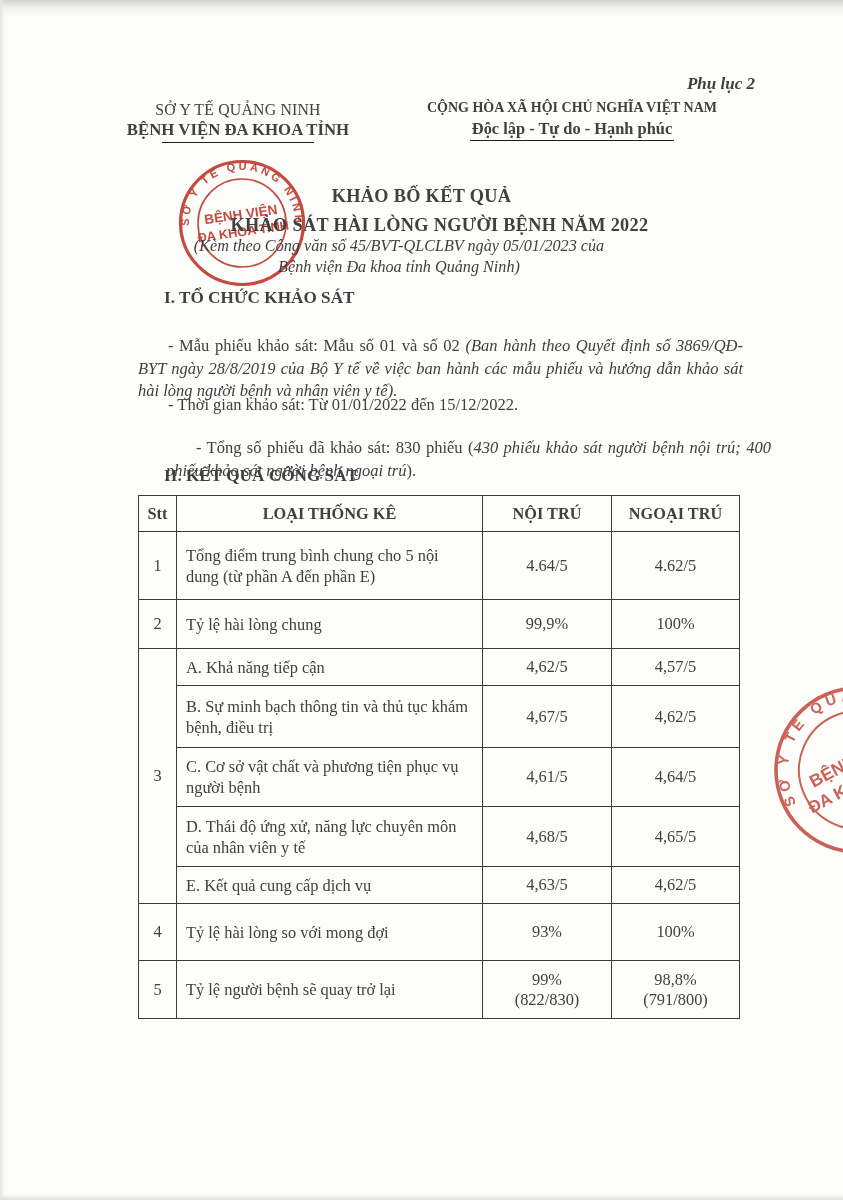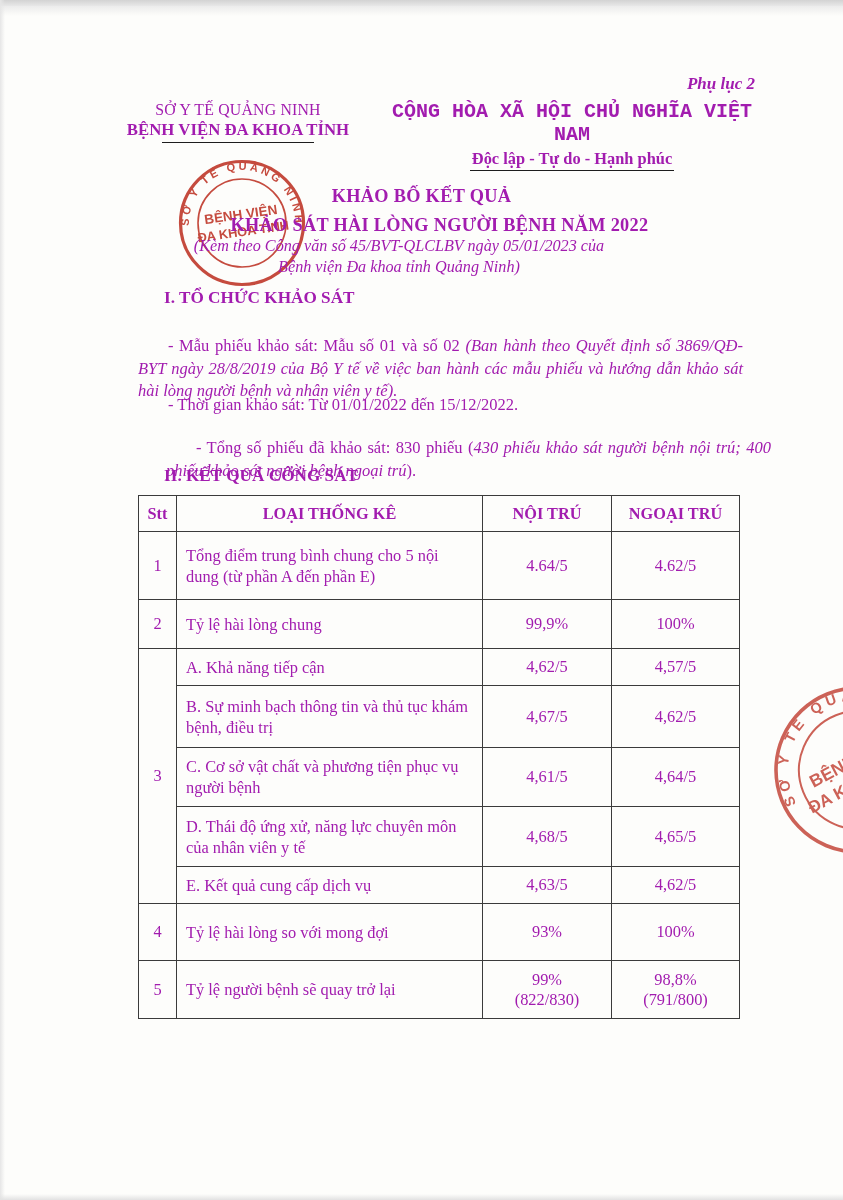--- a/index.html
+++ b/index.html
@@ -1,42 +1,42 @@
 <!DOCTYPE html>
 <html><head>
 <meta charset="utf-8">
 <style>
   * { margin:0; padding:0; box-sizing:border-box; }
   html,body { background:#ffffff; }
   .page {
     position:relative; width:843px; height:1200px;
     background:#fdfdfb; overflow:hidden;
     font-family:"Liberation Serif","DejaVu Serif",serif;
-    color:#a21caf;
+    color:#404040;
   }
   
   .art-top1 { position:absolute; top:0; left:0; width:100%; height:6px;
               background:linear-gradient(to bottom,#d3d3d3,#e8e8e8); }
   .art-top2 { position:absolute; top:6px; left:0; width:100%; height:10px;
               background:linear-gradient(to bottom,#ececec,rgba(255,255,255,0)); }
   .art-left { position:absolute; top:0; left:0; width:5px; height:100%;
               background:linear-gradient(to right,#e6e6e6,rgba(255,255,255,0)); }
   .art-bottom { position:absolute; bottom:0; left:0; width:100%; height:6px;
               background:linear-gradient(to top,#e2e2e2,rgba(255,255,255,0)); }
 
   .appendix { position:absolute; top:74px; left:0; width:755px; text-align:right;
               font-size:17px; font-weight:bold; font-style:italic; }
 
   .org-left { position:absolute; top:101px; left:110px; width:256px; text-align:center; }
   .org-left .l1 { font-size:15.8px; letter-spacing:.2px; }
   .org-left .l2 { font-size:16.8px; font-weight:bold; margin-top:1px; }
   .org-left .rule { width:152px; margin:2px auto 0; border-bottom:1.7px solid #1d1d1d; height:1px; }
 
   .org-right { position:absolute; top:100px; left:382px; width:380px; text-align:center; }
-  .org-right .l1 { font-size:20px; font-weight:bold;font-family:Liberation Mono, monospace; }
+  .org-right .l1 { font-size:14px; font-weight:bold; }
   .org-right .l2 { display:inline-block; font-size:16.4px; font-weight:bold; margin-top:3px;
                    padding:0 2px 1px 2px; border-bottom:1.7px solid #1d1d1d; }
 
   .title-block { position:absolute; top:186px; left:0; width:843px; text-align:center;
                  font-weight:bold; letter-spacing:.3px; }
   .title-block .t1 { font-size:18.3px; }
   .title-block .t2 { font-size:18.3px; margin-top:8px;padding-left:36px; }
 
   .subtitle-block { position:absolute; top:236px; left:0; width:798px; text-align:center;
                     font-style:italic; font-size:16.2px; line-height:21px; }

